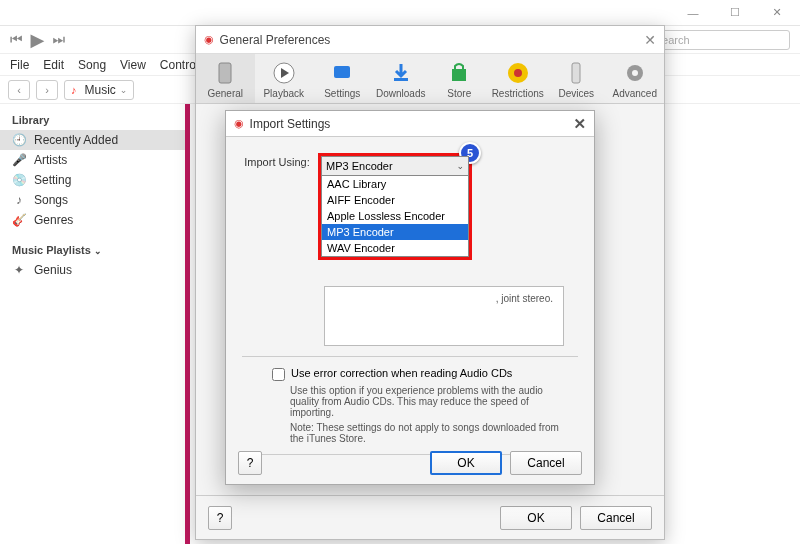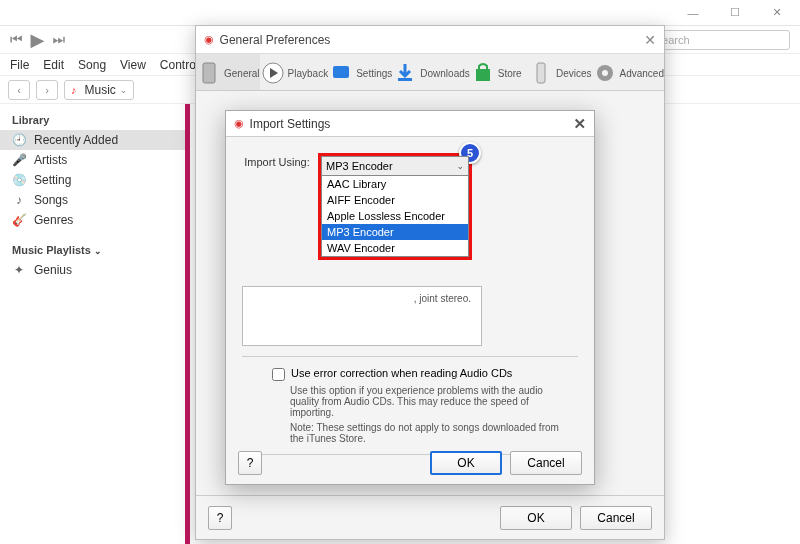--- a/index.html
+++ b/index.html
@@ -30,21 +30,21 @@
 .sb-hdr { font-size:11px; font-weight:bold; color:#444; padding:4px 12px;}
 .sb-item { display:flex; align-items:center; gap:8px; padding:3px 12px; color:#333;}
 .sb-item.sel { background:#e1e1e1; }
 .sb-ico { width:14px; text-align:center; color:#666; font-size:12px;}
 
 
 .prefwin { position:absolute; left:195px; top:25px; width:470px; height:515px; background:#f4f4f4; border:1px solid #bbb; box-shadow:0 4px 18px rgba(0,0,0,.25);}
 .prefwin .pwtitle { height:28px; display:flex; align-items:center; padding:0 8px; font-size:12px; color:#444; border-bottom:1px solid #ddd; background:#fff;}
 .pwtitle .close { margin-left:auto; color:#888; font-size:14px;}
 .tabstrip { display:flex; background:#efefef; border-bottom:1px solid #ccc;}
-.tab { flex:1; padding:6px 0 4px; text-align:center; font-size:10px; color:#555; display:flex; flex-direction:row; align-items:center; gap:2px;}
+.tab { flex:1; padding:6px 0 4px; text-align:center; font-size:10px; color:#555; display:flex; flex-direction:column; align-items:center; gap:2px;}
 .tab.sel { background:#e3e3e3; }
 .tab svg, .tab .ticon { height:26px; }
 .prefbody { padding: 18px 14px; position:relative; height: calc(100% - 28px - 58px);}
 .prefbtns { position:absolute; left:0; right:0; bottom:0; height:44px; border-top:1px solid #ccc; background:#f4f4f4; display:flex; align-items:center; padding:0 12px; gap:8px;}
 .btn { min-width:72px; height:24px; border:1px solid #aaa; background:linear-gradient(#fff,#eee); font-size:12px; border-radius:2px; display:flex; align-items:center; justify-content:center;}
 .btn.help { min-width:24px; width:24px;}
 
 
 .impwin { position:absolute; left:225px; top:110px; width:370px; height:375px; background:#f4f4f4; border:1px solid #aaa; box-shadow:0 6px 24px rgba(0,0,0,.3);}
 .impwin .iwtitle { height:26px; display:flex; align-items:center; padding:0 8px; font-size:12px; color:#333; background:#fff; border-bottom:1px solid #ccc;}
@@ -53,21 +53,21 @@
 .frow { display:flex; align-items:flex-start; margin-bottom:10px; font-size:11px;}
 .frow .lab { width:76px; text-align:center; padding-right:6px; padding-top:3px; color:#333;}
 .combo { width:148px; height:20px; border:1px solid #888; background:#eee; display:flex; align-items:center; padding:0 4px; font-size:11px; position:relative;}
 .combo .chev { margin-left:auto; font-size:9px; color:#555;}
 .redbox { border:3px solid #e11; position:relative;}
 .badge { position:absolute; right:-12px; top:-14px; width:22px; height:22px; border-radius:50%; background:#2a54d4; color:#fff; border:2px solid #fff; font-size:11px; font-weight:bold; display:flex; align-items:center; justify-content:center; box-shadow:0 1px 3px rgba(0,0,0,.4);}
 .droplist { background:#fff; border:1px solid #888; border-top:none; font-size:11px; width:148px;}
 .droplist div { padding:2px 5px; }
 .droplist .hl { background:#1e6fd9; color:#fff;}
 .settingcombo { width:150px; height:20px; border:1px solid #999; background:#eee; display:flex; align-items:center; padding:0 4px; font-size:11px;}
-.detailbox { width:240px; height:60px; border:1px solid #bbb; background:#fff; padding:4px 6px; font-size:10px; color:#555;}
+.detailbox { margin-left:82px; width:240px; height:60px; border:1px solid #bbb; background:#fff; padding:4px 6px; font-size:10px; color:#555;}
 .hr { border:none; border-top:1px solid #ccc; margin:10px 0;}
 .chkrow { margin-left:30px; font-size:11px; display:flex; gap:6px; align-items:flex-start;}
 .chkrow input {margin-top:1px;}
 .note { margin-left:48px; font-size:10px; color:#555; margin-top:4px; max-width:270px;}
 .impbtns { position:absolute; left:0; right:0; bottom:0; height:42px; display:flex; align-items:center; padding:0 12px; gap:8px;}
 .btn.primary { border:2px solid #1e6fd9; }
 .music-ico { font-size:11px; color:#ff3b30; margin-right:4px;}
 </style>
 </head>
 <body>
@@ -181,20 +181,27 @@
           <rect x="6" y="18" width="14" height="3" fill="#2a7de1"></rect>
         </svg>
         <span>Downloads</span>
       </div>
     <div class="tab">
         <svg width="26" height="26">
           <rect x="6" y="9" width="14" height="12" fill="#2fa84f"></rect>
           <path d="M9 9 L9 6 Q13 2 17 6 L17 9" stroke="#2fa84f" fill="none" stroke-width="2"></path>
         </svg>
         <span>Store</span>
+      </div>
+    <div class="tab">
+        <svg width="26" height="26">
+          <circle cx="13" cy="13" r="10" fill="#f2c200"></circle>
+          <circle cx="13" cy="13" r="4" fill="#c33"></circle>
+        </svg>
+        <span>Restrictions</span>
       </div>
     <div class="tab">
         <svg width="26" height="26">
           <rect x="9" y="3" width="8" height="20" rx="2" fill="#ddd" stroke="#999"></rect>
         </svg>
         <span>Devices</span>
       </div>
     <div class="tab">
         <svg width="26" height="26">
           <circle cx="13" cy="13" r="8" fill="#999"></circle>

